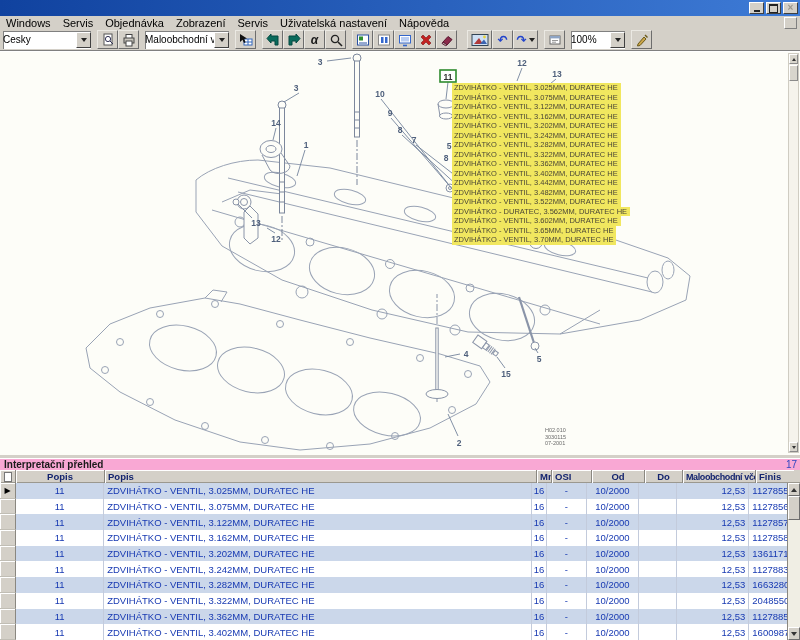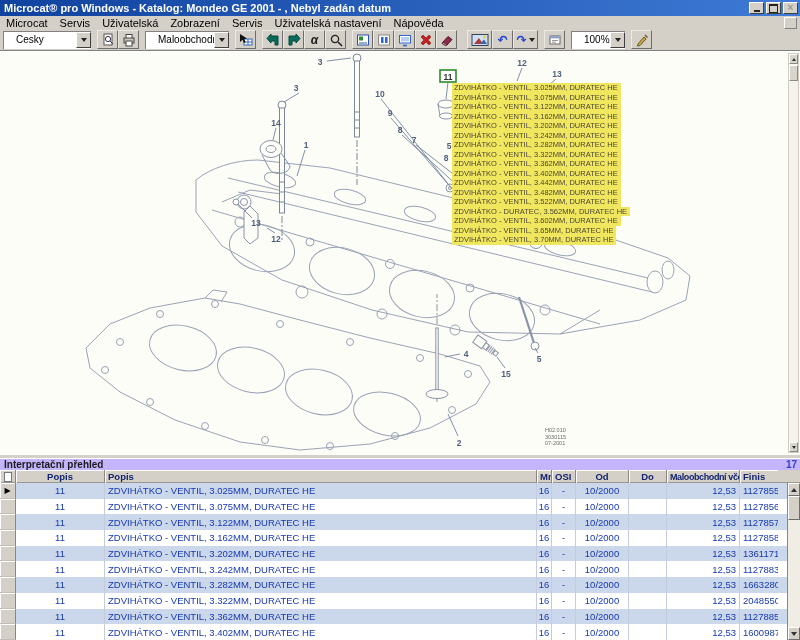--- a/index.html
+++ b/index.html
@@ -18,21 +18,21 @@
   
   .menubar{position:absolute;top:16px;left:0;right:0;height:13px;background:#d4d0c8;
     display:flex;align-items:center;font-size:11px;color:#000}
   .menu-item{padding:0 6px;white-space:nowrap}
   .mdi-box{position:absolute;right:3px;top:1px;width:11px;height:10px;background:#d4d0c8;
     border:1px solid;border-color:#fff #808080 #808080 #fff}
   
   .toolbar{position:absolute;top:29px;left:0;right:0;height:22px;background:#d4d0c8;
     border-bottom:1px solid #808080;display:flex;align-items:center;padding-left:3px;box-sizing:border-box}
   .combo{display:flex;align-items:center;height:18px;background:#fff;font-size:10px;color:#000;
-    box-shadow:inset 1px 1px 0 #808080,inset -1px -1px 0 #fff;padding-left:13px;box-sizing:border-box;white-space:nowrap}
+    box-shadow:inset 1px 1px 0 #808080,inset -1px -1px 0 #fff;padding-left:0;box-sizing:border-box;white-space:nowrap}
   .combo .val{overflow:hidden;white-space:nowrap}
   .cbtn{margin-left:auto;width:15px;height:16px;background:#d4d0c8;border:1px solid;
     border-color:#fff #404040 #404040 #fff;display:grid;place-items:center;box-sizing:border-box;flex:none}
   .tri-down{width:0;height:0;border-left:3px solid transparent;border-right:3px solid transparent;border-top:4px solid #222}
   .tri-up{width:0;height:0;border-left:3px solid transparent;border-right:3px solid transparent;border-bottom:4px solid #333}
   .tri-dn{width:0;height:0;border-left:3px solid transparent;border-right:3px solid transparent;border-top:4px solid #333}
   .tbtn{width:21px;height:19px;background:#d4d0c8;border:1px solid;border-color:#ebe9e3 #6d6d6d #6d6d6d #ebe9e3;
     display:grid;place-items:center;box-sizing:border-box;flex:none}
   .tbtn.wide{width:25px}
   .gap{width:6px;flex:none}.gap2{width:10px;flex:none}
@@ -44,71 +44,70 @@
   .hl-list{position:absolute;left:452px;top:31px;z-index:3}
   .hl-line{height:9.5px;line-height:9.5px;font-size:7.5px;letter-spacing:0;white-space:nowrap;
     background:#f1e75f;color:#4b4736;padding:0 3px 0 2px;width:max-content}
   .stamp{position:absolute;left:545px;top:375px;z-index:2;font-size:5.5px;line-height:6.5px;color:#6a6a6a}
   .mscroll{position:absolute;right:1px;top:1px;bottom:2px;width:11px;background:#f5f3ec;border:1px solid #cfccc2;box-sizing:border-box}
   .msbtn{width:9px;height:10px;background:#d8d5cc;border:1px solid;border-color:#fff #8a8a8a #8a8a8a #fff;
     display:grid;place-items:center;box-sizing:border-box}
   .msbtn.bottom{position:absolute;bottom:0}
   .msthumb{position:absolute;top:11px;width:9px;height:16px;background:#d8d5cc;border:1px solid;border-color:#fff #8a8a8a #8a8a8a #fff;box-sizing:border-box}
   
-  .panel-title{position:absolute;top:458px;left:0;right:0;height:12px;background:#c4b5fd;border-top:1px solid #fff;
+  .panel-title{position:absolute;top:458px;left:0;right:0;height:12px;background:#f9a8d4;border-top:1px solid #fff;
     font-size:10px;font-weight:bold;color:#1a1a1a;display:flex;align-items:center;padding-left:4px;box-sizing:border-box}
-  .panel-count{margin-left:auto;color:#2f45c0;font-weight:bold;padding-right:3px}
+  .panel-count{margin-left:auto;color:#2f45c0;font-weight:normal;padding-right:3px}
   .thead{position:absolute;top:470px;left:0;right:0;height:13px;background:#d4d0c8;display:flex;font-size:9.5px;
     font-weight:bold;color:#14246e;border-bottom:1px solid #9b988f;box-sizing:border-box}
   .hcell{box-sizing:border-box;border-right:1px solid #8a8780;box-shadow:inset 1px 1px 0 #fff;
     display:flex;align-items:center;padding:0 3px;white-space:nowrap;overflow:hidden;height:13px}
   .hsel{width:16px;flex:none}
   .hselbox{width:8px;height:8px;background:#fff;border:1px solid #777;margin-left:1px}
   .tbody{position:absolute;top:483px;left:0;right:13px;bottom:0;overflow:hidden}
   .trow{display:flex;height:15.7px;font-size:9.5px;color:#1739b2}
   .trow.blue{background:#cbd7ea}
   .trow.white{background:#ffffff}
   .selcell{width:16px;flex:none;background:#d4d0c8;border-right:1px solid #8a8780;border-bottom:1px solid #c1beb5;
     box-shadow:inset 1px 1px 0 #fff;display:flex;align-items:center;justify-content:center;box-sizing:border-box;
     font-size:8px;color:#000}
   .dcell{box-sizing:border-box;border-right:1px solid #c3cbdc;display:flex;align-items:center;
     padding:0 3px;white-space:nowrap;overflow:hidden}
-  .c0{width:89px}.c1{width:432px}.c2{width:15px}.c3{width:24px}.c4{width:53px}.c5{width:38px}.c6{width:73px}.c7{width:38px;border-right:none}
+  .c0{width:89px}.c1{width:432px}.c2{width:15px}.c3{width:40px}.c4{width:53px}.c5{width:38px}.c6{width:73px}.c7{width:38px;border-right:none}
   .al-c{justify-content:center}.al-r{justify-content:flex-end}.al-l{justify-content:flex-start}
   .c6.hcell{letter-spacing:-0.4px;font-size:9px}
   .tscroll{position:absolute;right:0;top:483px;bottom:0;width:13px;background:#f0eee4;border-left:1px solid #8a8780;box-sizing:border-box}
   .tsbtn{width:12px;height:13px;background:#d4d0c8;border:1px solid;border-color:#fff #6d6d6d #6d6d6d #fff;
     display:grid;place-items:center;box-sizing:border-box}
   .tsbtn.bottom{position:absolute;bottom:0}
   .tsthumb{position:absolute;top:13px;width:12px;height:24px;background:#d4d0c8;border:1px solid;border-color:#fff #6d6d6d #6d6d6d #fff;box-sizing:border-box}
   
   .callout-text{font-family:"Liberation Sans","DejaVu Sans",sans-serif;font-size:8.5px;font-weight:600;fill:#4f607c}
 </style>
 </head>
 <body>
 
 <div class="titlebar">
-  <span>Microcat® pro Windows - Katalog: Mondeo GE 2001 - , Nebyl zadán datum</span>
   <div class="winbtns">
     <div class="wbtn">
         <div class="glyph-min"></div>
       </div>
     <div class="wbtn">
         <div class="glyph-max"></div>
       </div>
     <div class="wbtn">
         <span class="glyph-close">×</span>
       </div>
   </div>
 </div>
 
 <div class="menubar">
-  <span class="menu-item">Microcat</span>
+  <span class="menu-item">Windows</span>
     <span class="menu-item">Servis</span>
-    <span class="menu-item">Uživatelská</span>
+    <span class="menu-item">Objednávka</span>
     <span class="menu-item">Zobrazení</span>
     <span class="menu-item">Servis</span>
     <span class="menu-item">Uživatelská nastavení</span>
     <span class="menu-item">Nápověda</span>
     <div class="mdi-box"></div>
 </div>
 
 <div class="toolbar">
   <div class="combo" style="width:88px">
     <span class="val">Cesky</span>

